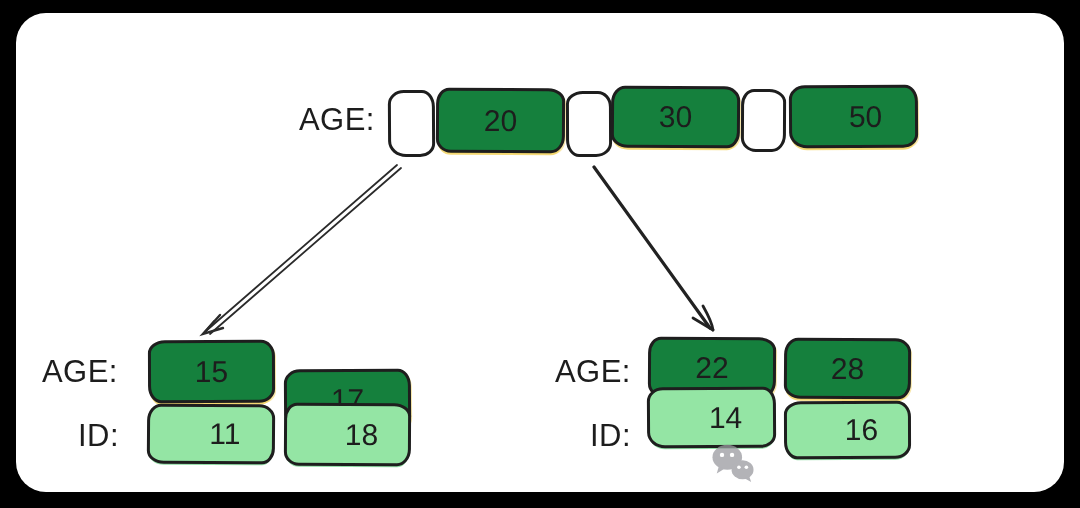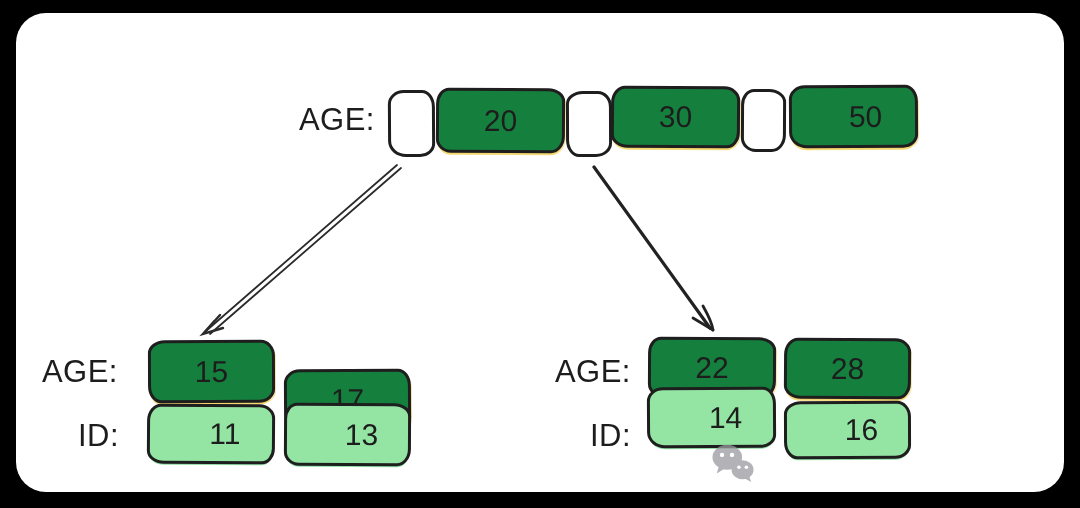--- a/index.html
+++ b/index.html
@@ -70,21 +70,21 @@
       <path d="M703,306 Q712,322 713,330" stroke-width="2.8"></path>
       <path d="M693,318 L713,330" stroke-width="2.8"></path>
     </g>
   </svg>
 
   <div class="lbl" style="left:24px;top:356px;width:94px;">AGE:</div>
   <div class="cell key r3" style="left:148px;top:340px;width:127px;height:63px;text-align:right;">15</div>
   <div class="cell key r1" style="left:284px;top:342px;width:127px;height:61px;margin-top:27px;">17</div>
   <div class="lbl" style="left:25px;top:420px;width:94px;">ID:</div>
   <div class="cell idcell r4" style="left:147px;top:404px;width:128px;height:60px;">11</div>
-  <div class="cell idcell r2" style="left:284px;top:403px;width:127px;height:63px;">13</div>
+  <div class="cell idcell r2" style="left:284px;top:403px;width:127px;height:63px;">18</div>
 
   <div class="lbl" style="left:537px;top:356px;width:94px;">AGE:</div>
   <div class="cell key r2" style="left:648px;top:337px;width:128px;height:61px;">22</div>
   <div class="cell key r4" style="left:784px;top:338px;width:127px;height:61px;">28</div>
   <div class="lbl" style="left:537px;top:420px;width:94px;">ID:</div>
   <div class="cell idcell r1" style="left:647px;top:387px;width:129px;height:61px;">14</div>
   <div class="cell idcell r3" style="left:784px;top:401px;width:127px;height:58px;">16</div>
 
   <div class="watermark">
     <svg class="wm-icon" width="46" height="42" viewBox="0 0 48 44">

